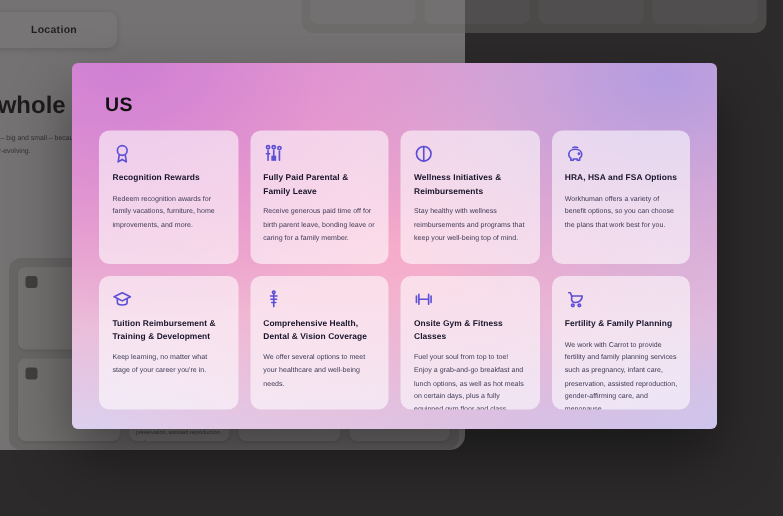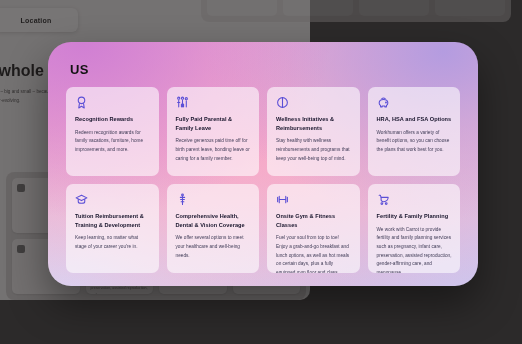--- a/index.html
+++ b/index.html
@@ -60,21 +60,21 @@
   .ts-card { background: #efeeee; border-radius: 5px; padding: 5px; }
 
   .scrim {
     position: absolute; left: 0; top: 0; width: 522px; height: 344px;
     background: rgba(35,33,33,.62); pointer-events: none;
   }
 
   
   .modal {
     position: absolute; left: 48px; top: 42px; width: 430px; height: 244px;
-    border-radius: 23px; overflow: hidden;
+    border-radius: 4px; overflow: hidden;
     box-shadow: 0 18px 40px rgba(0,0,0,.42);
     background:
       radial-gradient(120% 150% at 8% 0%, #d07fd3 0%, rgba(208,127,211,0) 48%),
       radial-gradient(120% 150% at 92% 4%, #b49ce0 0%, rgba(180,156,224,0) 46%),
       radial-gradient(140% 120% at 50% 38%, #f6a8c8 0%, rgba(246,168,200,0) 62%),
       radial-gradient(120% 120% at 6% 100%, #dbd0ef 0%, rgba(219,208,239,0) 55%),
       radial-gradient(120% 120% at 94% 100%, #cfc5ec 0%, rgba(207,197,236,0) 55%),
       linear-gradient(160deg, #e39ad6 0%, #f3b2cd 38%, #f4c3d4 58%, #cdc3ea 100%);
     padding: 18px 18px 14px 18px;
   }

